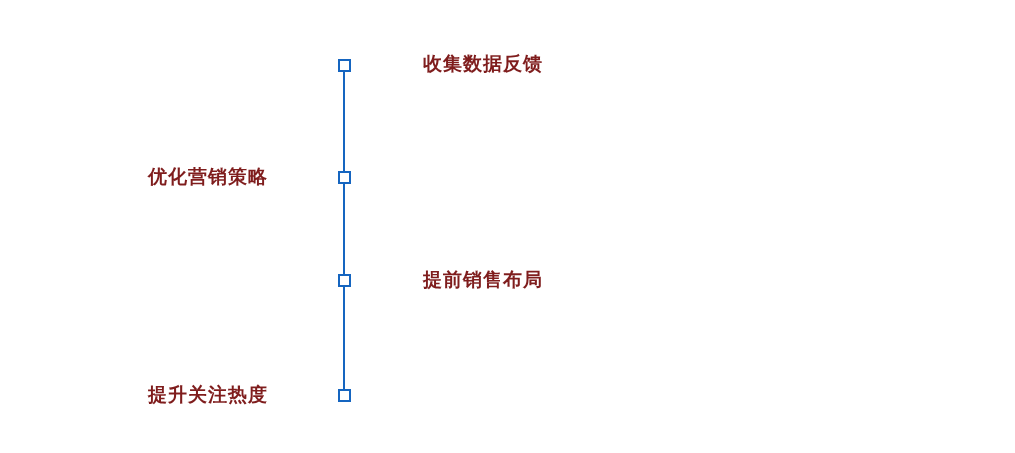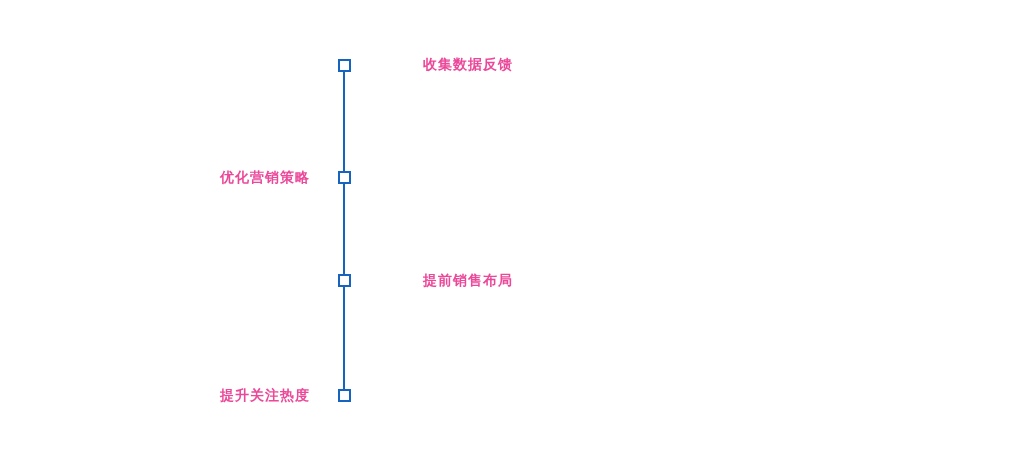--- a/index.html
+++ b/index.html
@@ -31,30 +31,30 @@
     background: #ffffff;
     border: 2px solid #1565c0;
     box-sizing: content-box;
   }
   .m1 { top: 59px; }
   .m2 { top: 171px; }
   .m3 { top: 274px; }
   .m4 { top: 389px; }
   .label {
     position: absolute;
-    font-size: 14px;
+    font-size: 19px;
     font-weight: bold;
-    color: #ec4899;
+    color: #7f1d1d;
     letter-spacing: 1px;
     white-space: nowrap;
     line-height: 22px;
     padding-left: 43px;
   }
   .label-right { left: 380px; }
-  .label-left  { right: 705px; text-align: center; }
+  .label-left  { right: 747px; text-align: center; }
   .l1 { top: 53px; }
   .l2 { top: 166px; }
   .l3 { top: 269px; }
   .l4 { top: 384px; }
 </style>
 </head>
 <body>
 
 <div class="canvas">
   <div class="vline"></div>

